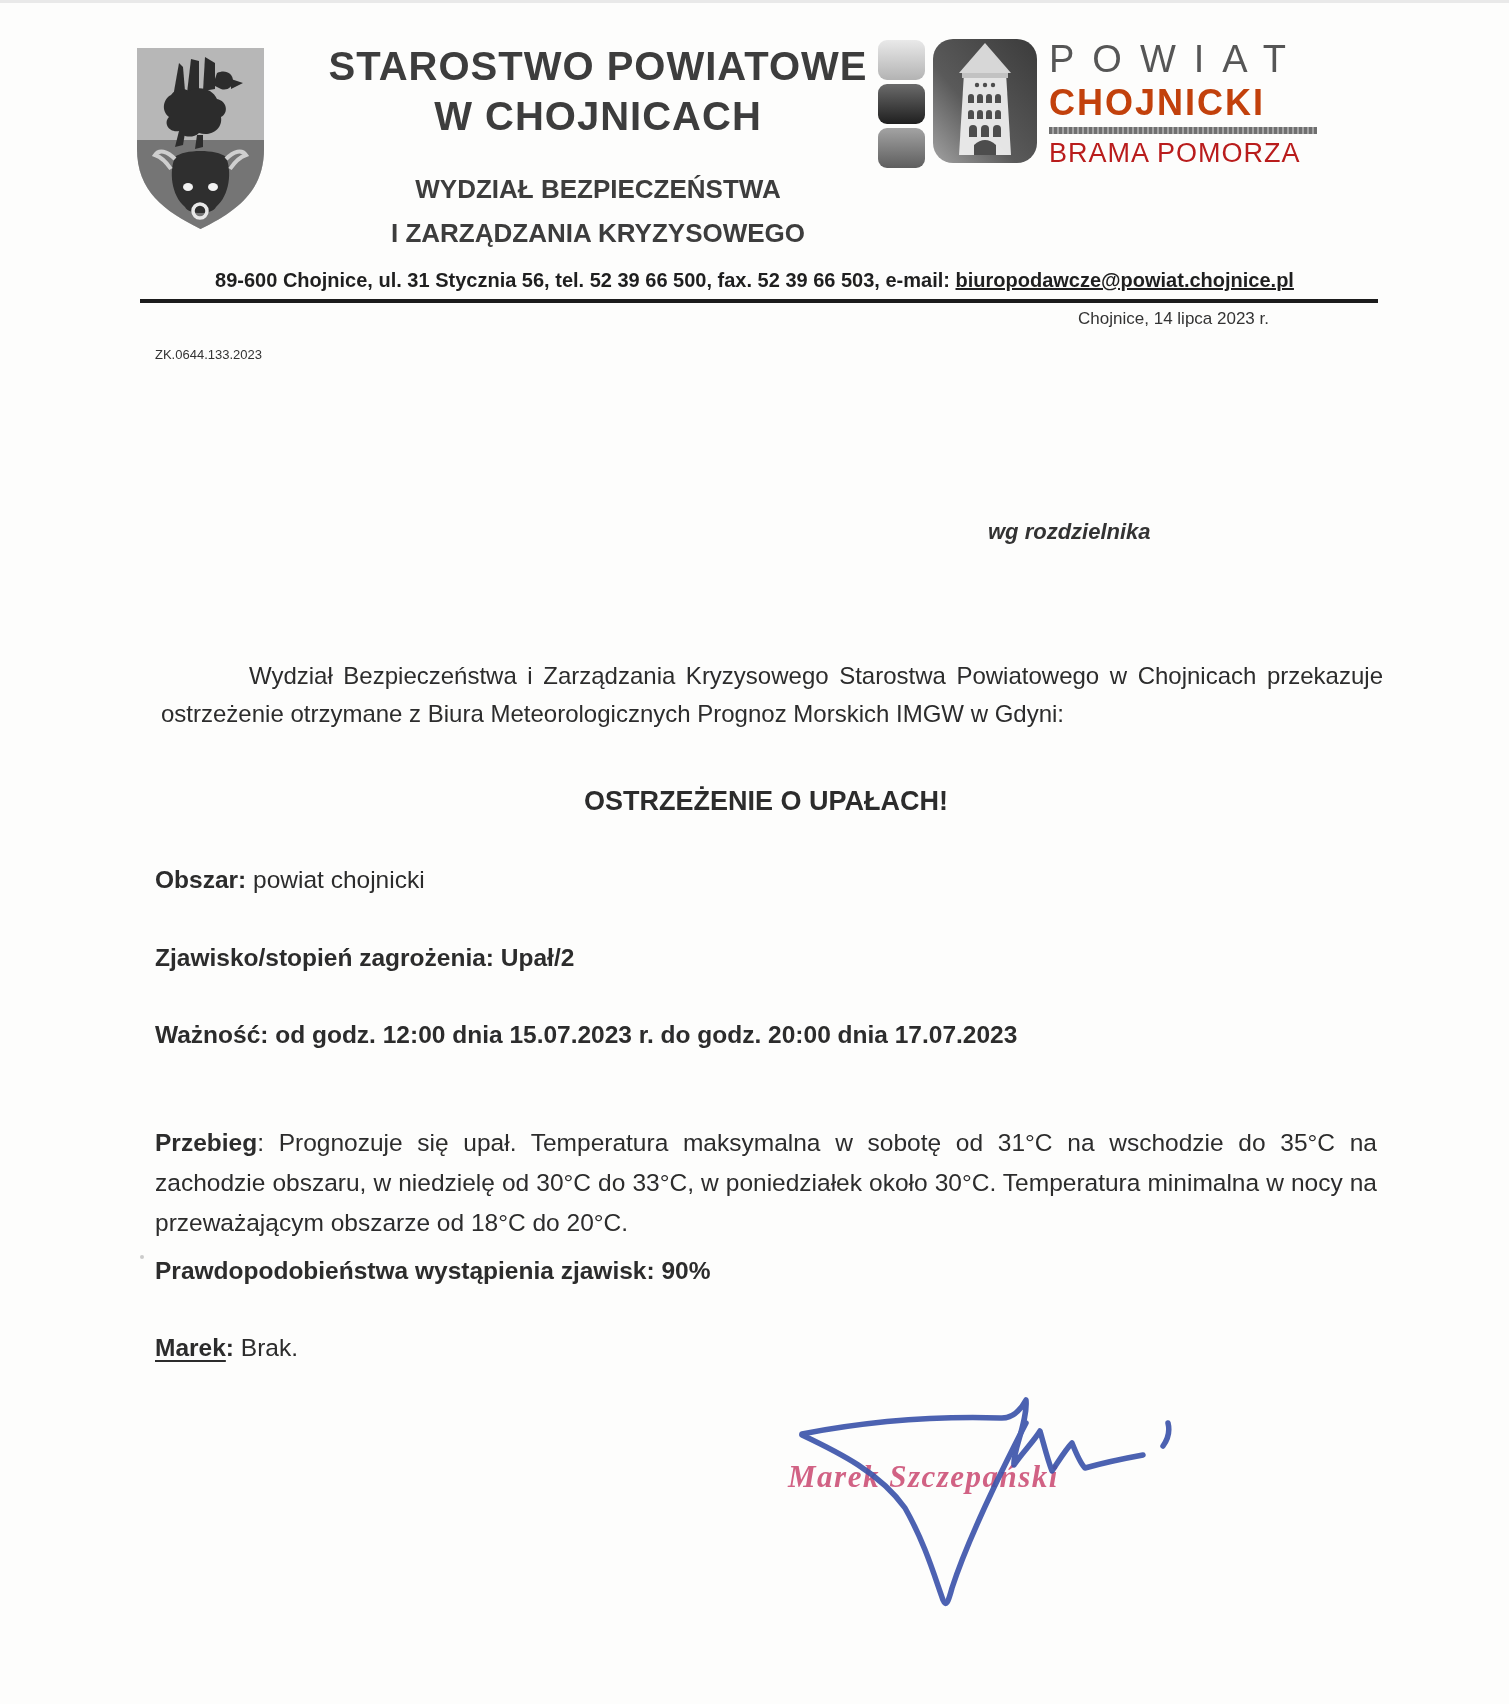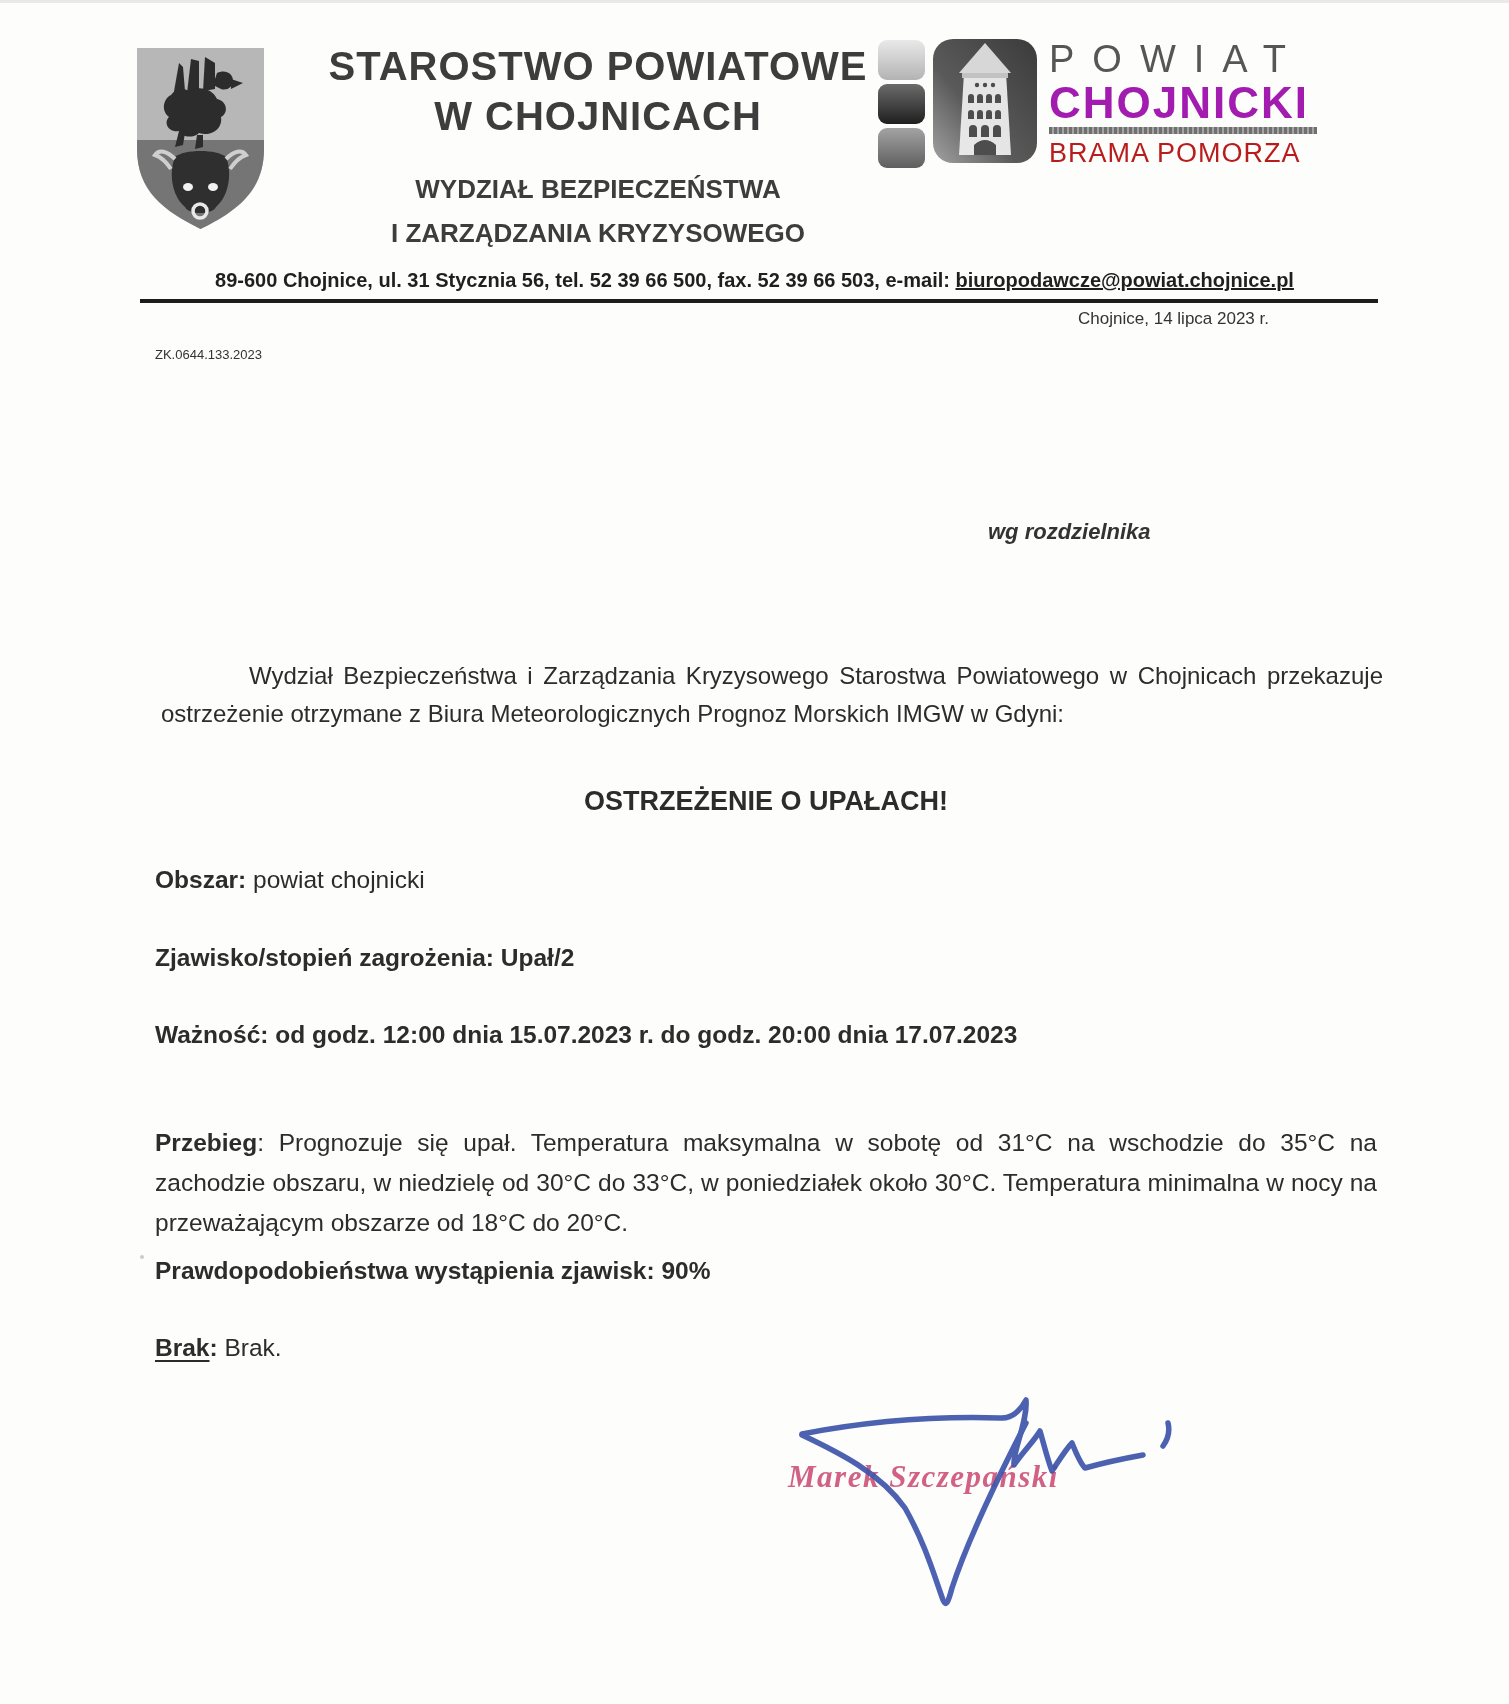--- a/index.html
+++ b/index.html
@@ -19,21 +19,21 @@
   .head-dept{margin-top:26px;font-size:26px;font-weight:bold;color:#3d3d3d;line-height:44px;}
   .logo-right{position:absolute;left:878px;top:34px;display:flex;align-items:flex-start;}
   .tiles{display:flex;flex-direction:column;gap:4px;margin-top:3px;}
   .tile{width:47px;height:40px;border-radius:9px;}
   .tile-1{background:linear-gradient(180deg,#e9e9e9,#b3b3b3);}
   .tile-2{background:linear-gradient(180deg,#6b6b6b,#1f1f1f);}
   .tile-3{background:linear-gradient(180deg,#a3a3a3,#5e5e5e);}
   .main-tile{margin-left:6px;}
   .logo-text{margin-left:10px;width:268px;}
   .logo-line1{font-size:38px;font-weight:400;letter-spacing:18px;color:#565656;line-height:44px;white-space:nowrap;}
-  .logo-line2{font-size:44px;font-weight:bold;letter-spacing:2px;color:#a21caf;line-height:44px;white-space:nowrap;}
+  .logo-line2{font-size:36px;font-weight:bold;letter-spacing:2px;color:#c2410c;line-height:44px;white-space:nowrap;}
   .logo-underline{height:7px;margin:2px 0 4px 0;background:repeating-linear-gradient(90deg,#6f6f6f 0 3px,#a5a5a5 3px 5px);}
   .logo-tagline{font-size:27px;color:#b91c1c;letter-spacing:1px;white-space:nowrap;}
   .contact-line{position:absolute;left:0;top:266px;width:100%;text-align:center;font-size:20px;font-weight:bold;color:#1f1f1f;}
   .contact-line .email{text-decoration:underline;}
   .head-rule{position:absolute;left:140px;top:296px;width:1238px;height:4px;background:#1c1c1c;}
   
   .place-date{position:absolute;right:240px;top:306px;font-size:17px;color:#333;text-align:right;}
   .ref-number{position:absolute;left:155px;top:344px;font-size:13px;color:#333;}
   .distribution{position:absolute;left:988px;top:516px;font-size:22px;font-weight:bold;font-style:italic;color:#333;}
   
@@ -165,21 +165,21 @@
   <div class="body-text field f-obszar"><span class="lbl">Obszar:</span><span> powiat chojnicki</span></div>
 
   <div class="body-text field f-zjawisko">Zjawisko/stopień zagrożenia: Upał/2</div>
 
   <div class="body-text field f-waznosc">Ważność: od godz. 12:00 dnia 15.07.2023 r. do godz. 20:00 dnia 17.07.2023</div>
 
   <p class="body-text field f-przebieg"><span class="lbl">Przebieg</span><span>: Prognozuje się upał. Temperatura maksymalna w sobotę od 31°C na wschodzie do 35°C na zachodzie obszaru, w niedzielę od 30°C do 33°C, w poniedziałek około 30°C. Temperatura minimalna w nocy na przeważającym obszarze od 18°C do 20°C.</span></p>
 
   <div class="body-text field f-prob">Prawdopodobieństwa wystąpienia zjawisk: 90%</div>
 
-  <div class="body-text field f-uwagi"><span class="lbl u">Brak</span><span class="lbl">:</span><span> Brak.</span></div>
+  <div class="body-text field f-uwagi"><span class="lbl u">Marek</span><span class="lbl">:</span><span> Brak.</span></div>
 
   <div class="noise-dot"></div>
 
   <div class="stamp-name">Marek Szczepański</div>
 
   <svg class="signature-svg" width="460" height="240" viewBox="0 0 460 240">
     <g fill="none" stroke="#3e55ab" stroke-width="5.5" stroke-linecap="round" stroke-linejoin="round" opacity="0.92">
       <path d="M52,51 Q150,32 250,35 C262,36 270,28 276,17 C278,38 262,70 264,82 C272,70 284,58 290,48 C294,62 298,78 302,88 C310,76 316,66 322,60 C326,70 330,80 335,85 Q360,78 393,72"></path>
       <path d="M52,52 C90,70 130,90 155,125 C175,160 185,195 193,217 C196,224 198,220 202,205 C215,165 240,110 276,40"></path>
       <path d="M418,40 C420,48 418,56 413,63"></path>

